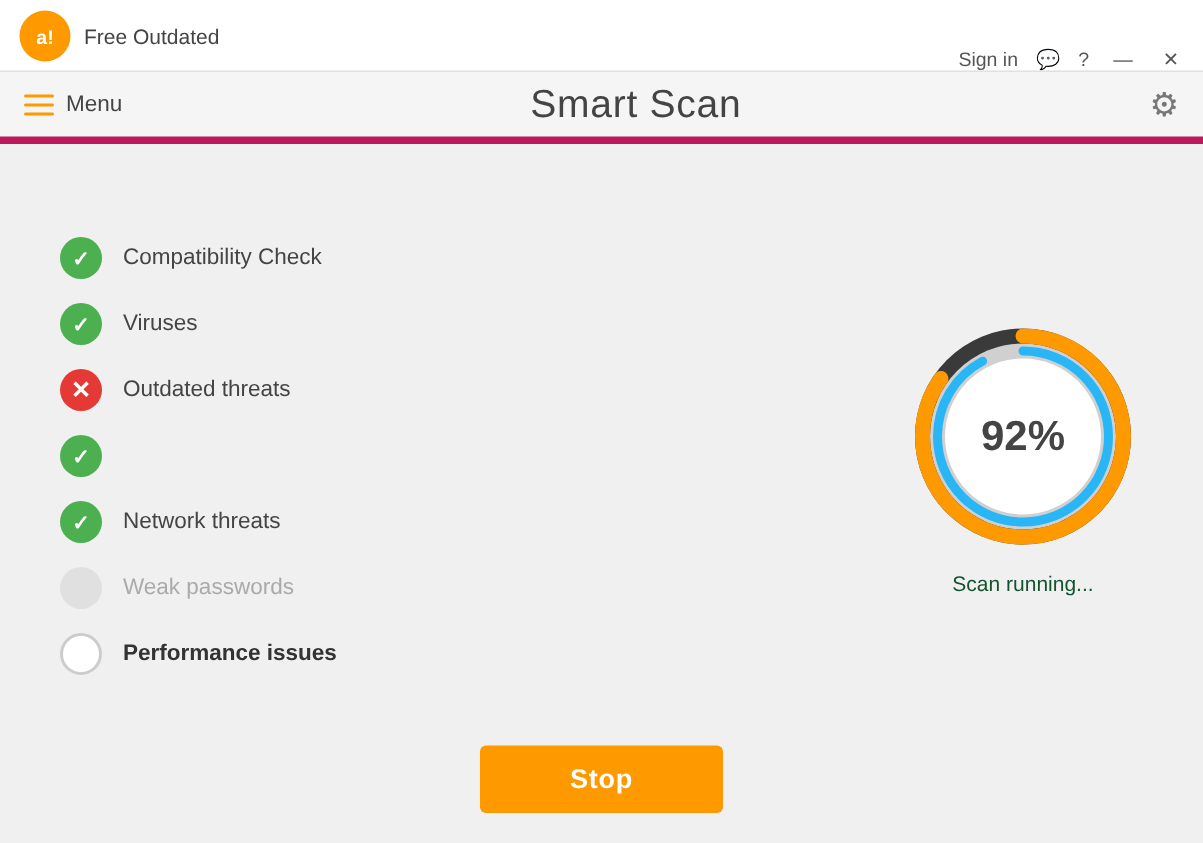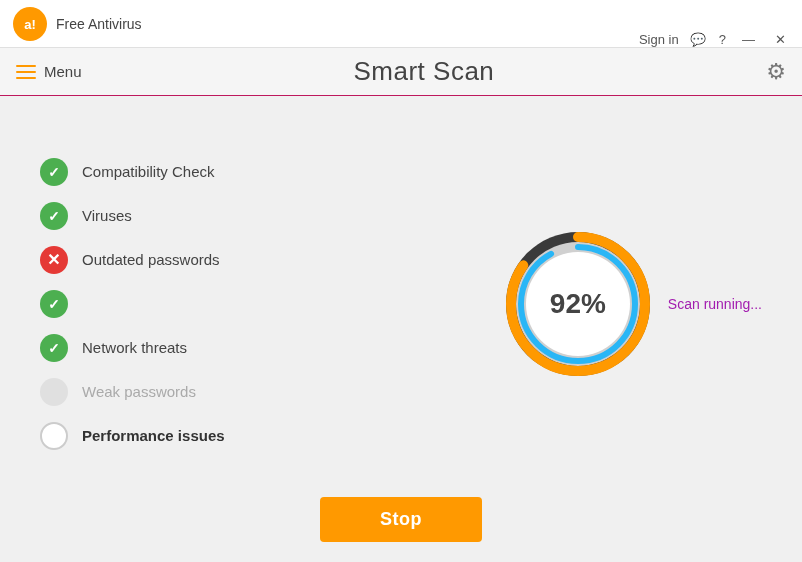--- a/index.html
+++ b/index.html
@@ -64,21 +64,21 @@
       cursor: pointer;
       padding: 0 4px;
     }
 
     
     .menu-bar {
       display: flex;
       align-items: center;
       height: 48px;
       background: #f5f5f5;
-      border-bottom: 1px solid #be185d;
+      border-bottom: 5px solid #be185d;
       padding: 0 16px;
     }
     .hamburger-icon {
       display: flex;
       flex-direction: column;
       gap: 4px;
       margin-right: 8px;
       cursor: pointer;
     }
     .hamburger-icon span {
@@ -164,21 +164,21 @@
       font-weight: 700;
       color: #333;
     }
     .item-label.gray {
       color: #aaa;
     }
 
     
     .progress-section {
       display: flex;
-      flex-direction: row;
+      flex-direction: column;
       align-items: center;
       gap: 10px;
       margin-left: 40px;
     }
     .ring-container {
       position: relative;
       width: 160px;
       height: 160px;
     }
     .ring-container svg {
@@ -188,21 +188,21 @@
       position: absolute;
       top: 50%;
       left: 50%;
       transform: translate(-50%, -50%);
       font-size: 28px;
       font-weight: 600;
       color: #444;
     }
     .scan-status {
       font-size: 14px;
-      color: #a21caf;
+      color: #14532d;
     }
 
     
     .stop-btn-row {
       display: flex;
       justify-content: center;
       width: 100%;
       margin-top: 16px;
     }
     .stop-btn {
@@ -220,21 +220,21 @@
 </head>
 <body>
 
 <div class="title-bar">
   <div class="title-bar-logo">
 
     <svg class="avast-logo" viewBox="0 0 36 36" xmlns="http://www.w3.org/2000/svg">
       <circle cx="18" cy="18" r="17" fill="#f90"></circle>
       <text x="18" y="23" text-anchor="middle" font-size="13" font-weight="700" fill="white" font-family="Arial">a!</text>
     </svg>
-    <span class="title-bar-appname">Free Antivirus</span>
+    <span class="title-bar-appname">Free Outdated</span>
   </div>
   <div class="title-bar-spacer"></div>
   <div class="title-bar-right">
     <span>Sign in</span>
     <span>💬</span>
     <span>?</span>
     <span class="win-btn">—</span>
     <span class="win-btn">✕</span>
   </div>
 </div>
@@ -266,21 +266,21 @@
         <div class="icon-circle icon-green">
           <span class="checkmark">✓</span>
         </div>
         <span class="item-label">Viruses</span>
       </div>
 
       <div class="scan-item">
         <div class="icon-circle icon-red">
           <span class="cross">✕</span>
         </div>
-        <span class="item-label">Outdated passwords</span>
+        <span class="item-label">Outdated threats</span>
       </div>
 
       <div class="scan-item">
         <div class="icon-circle icon-green">
           <span class="checkmark">✓</span>
         </div>
       </div>
 
       <div class="scan-item">
         <div class="icon-circle icon-green">

